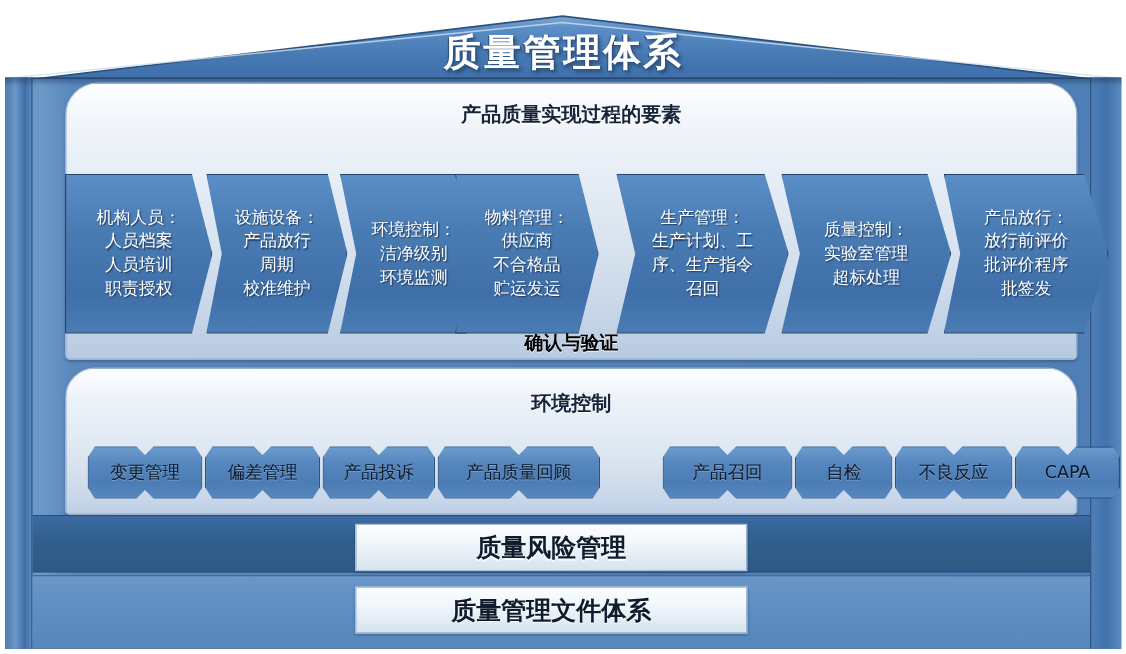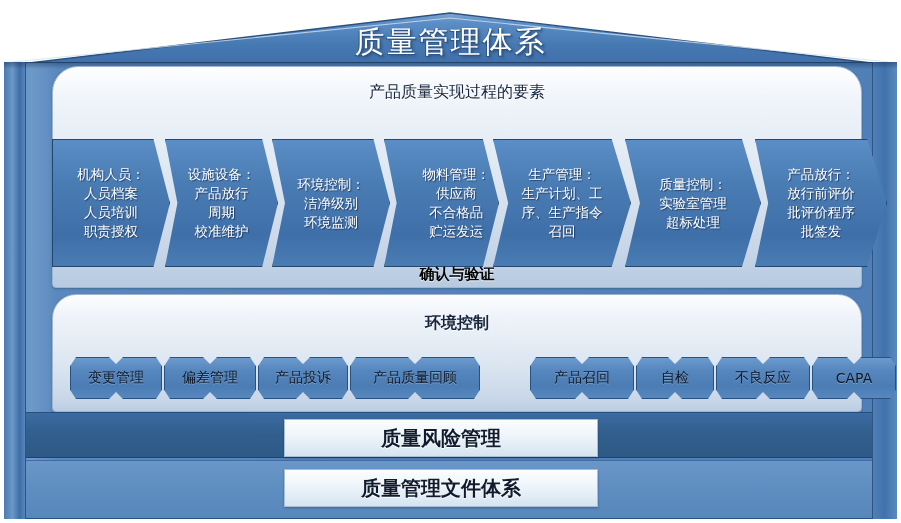--- a/index.html
+++ b/index.html
@@ -6,21 +6,21 @@
   body{font-family:"DejaVu Sans","Liberation Sans",sans-serif;}
 
   #stage{position:relative;width:901px;height:523px;overflow:hidden;background:#ffffff;}
 
   
   .roof{position:absolute;left:0;top:10px;width:901px;height:58px;}
   .roof svg{display:block;}
 
   .title{
     position:absolute;left:0;top:22px;width:901px;text-align:center;
-    font-size:30px;font-weight:normal;color:#ffffff;letter-spacing:2px;
+    font-size:30px;font-weight:bold;color:#ffffff;letter-spacing:2px;
     text-shadow:1px 1px 0 #2e5584, -1px 1px 0 #2e5584, 2px 2px 3px rgba(20,40,70,.55);
     z-index:6;pointer-events:none;
   }
 
   
   .house-body{
     position:absolute;left:4px;top:62px;width:893px;height:457px;
     background:linear-gradient(to right,#5d8cc0 0%,#6d99c9 3%,#5a87bc 6%,#4f7fb6 100%);
     border:1px solid #2b527f;
     box-sizing:border-box;
@@ -46,21 +46,21 @@
   .panel1{
     position:absolute;left:52px;top:66px;width:810px;height:222px;
     border-radius:26px 26px 4px 4px;
     background:linear-gradient(to bottom,#fdfeff 0%,#eef3f9 18%,#dbe5f0 55%,#c3d3e6 88%,#b7cae0 100%);
     border:1px solid #9fb5cf;
     box-shadow:0 1px 2px rgba(30,55,90,.35);
     box-sizing:border-box;
   }
   .panel1-head{
     position:absolute;left:52px;top:82px;width:810px;text-align:center;
-    font-size:16px;font-weight:normal;color:#16253b;
+    font-size:16px;font-weight:bold;color:#16253b;
     text-shadow:0 1px 0 rgba(255,255,255,.8);
   }
   .panel1-foot{
     position:absolute;left:52px;top:265px;width:810px;text-align:center;
     font-size:15px;font-weight:bold;color:#000000;
     text-shadow:0 1px 0 rgba(255,255,255,.75);
   }
 
   
   .chev-row{position:absolute;left:52px;top:110px;width:812px;height:132px;margin-top:29px;}
@@ -193,21 +193,21 @@
     </div>
 
     <div class="chev mid" style="left:220px;width:118px;">
       <span>
         <span>环境控制：</span>
         <span>洁净级别</span>
         <span>环境监测</span>
       </span>
     </div>
 
-    <div class="chev mid" style="left:332px;width:115px;justify-content:flex-end;">
+    <div class="chev mid" style="left:312px;width:115px;">
       <span>
         <span>物料管理：</span>
         <span>供应商</span>
         <span>不合格品</span>
         <span>贮运发运</span>
       </span>
     </div>
 
     <div class="chev mid" style="left:441px;width:138px;">
       <span>

